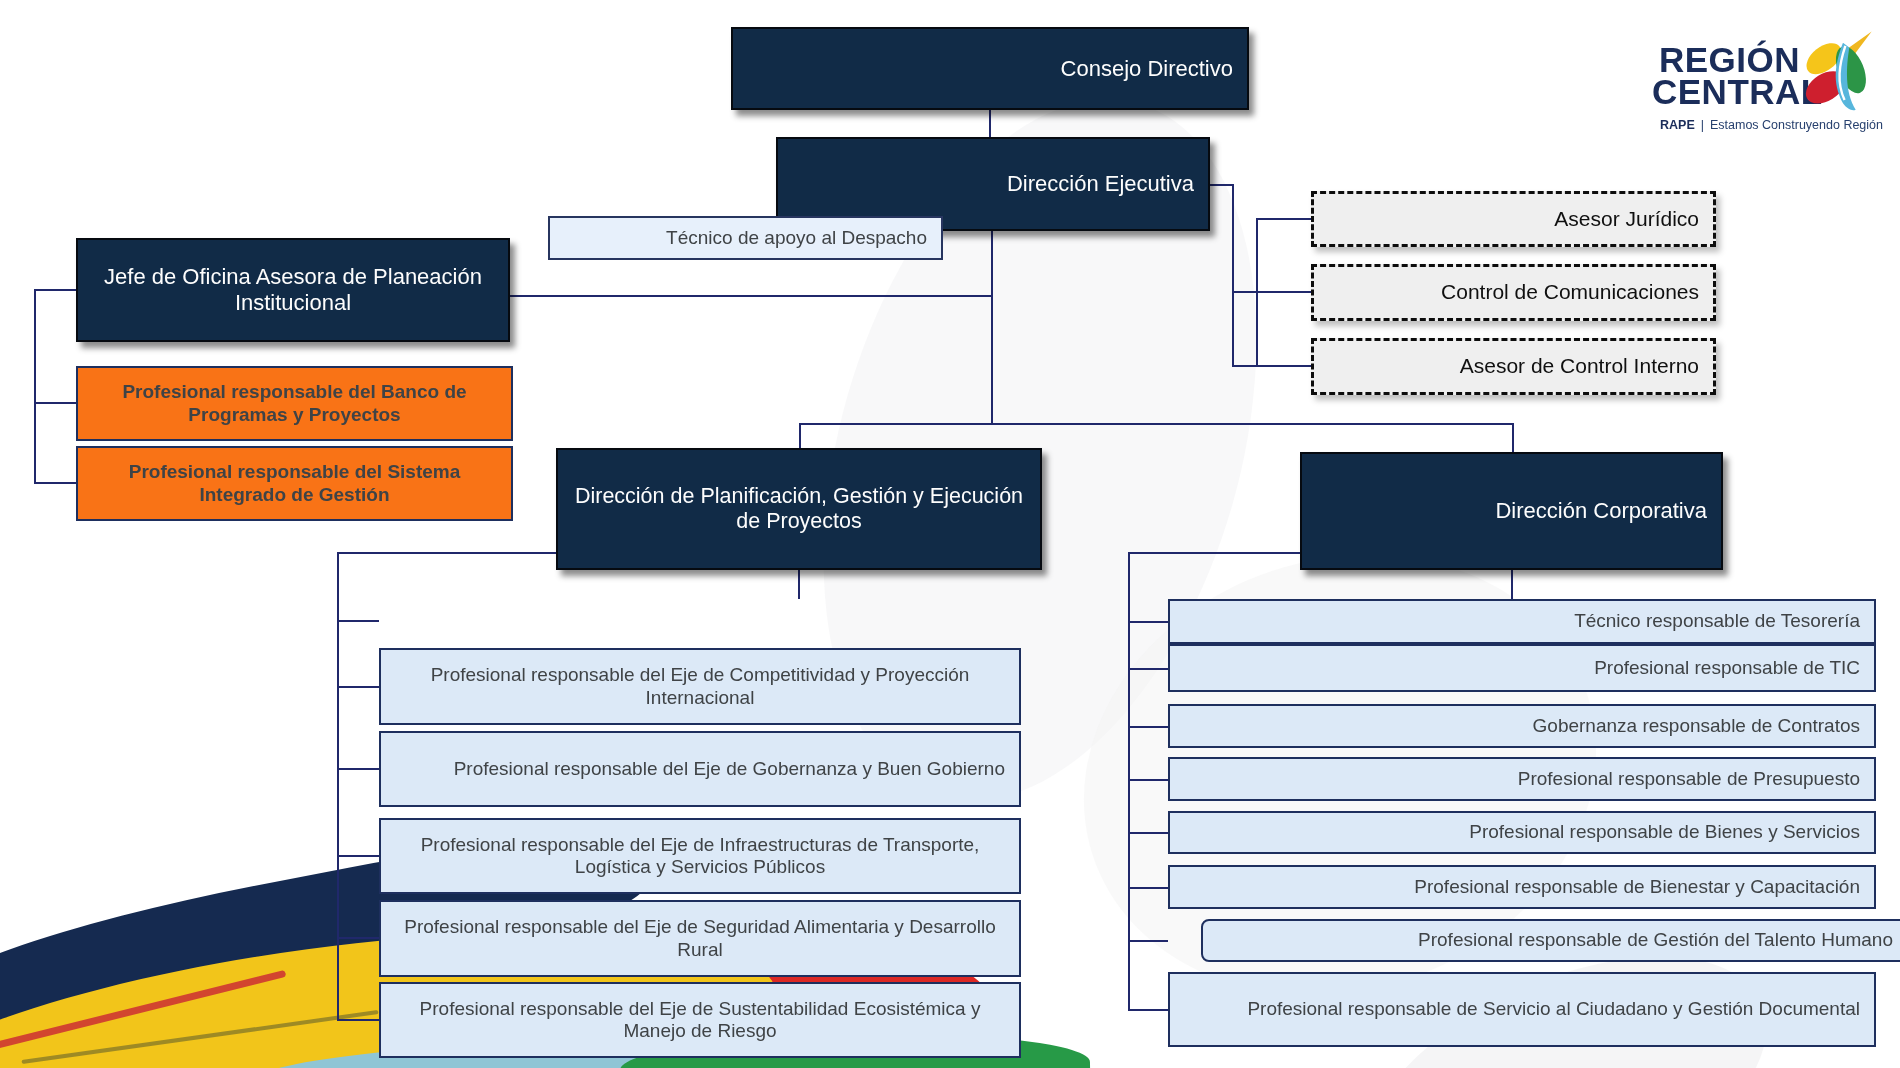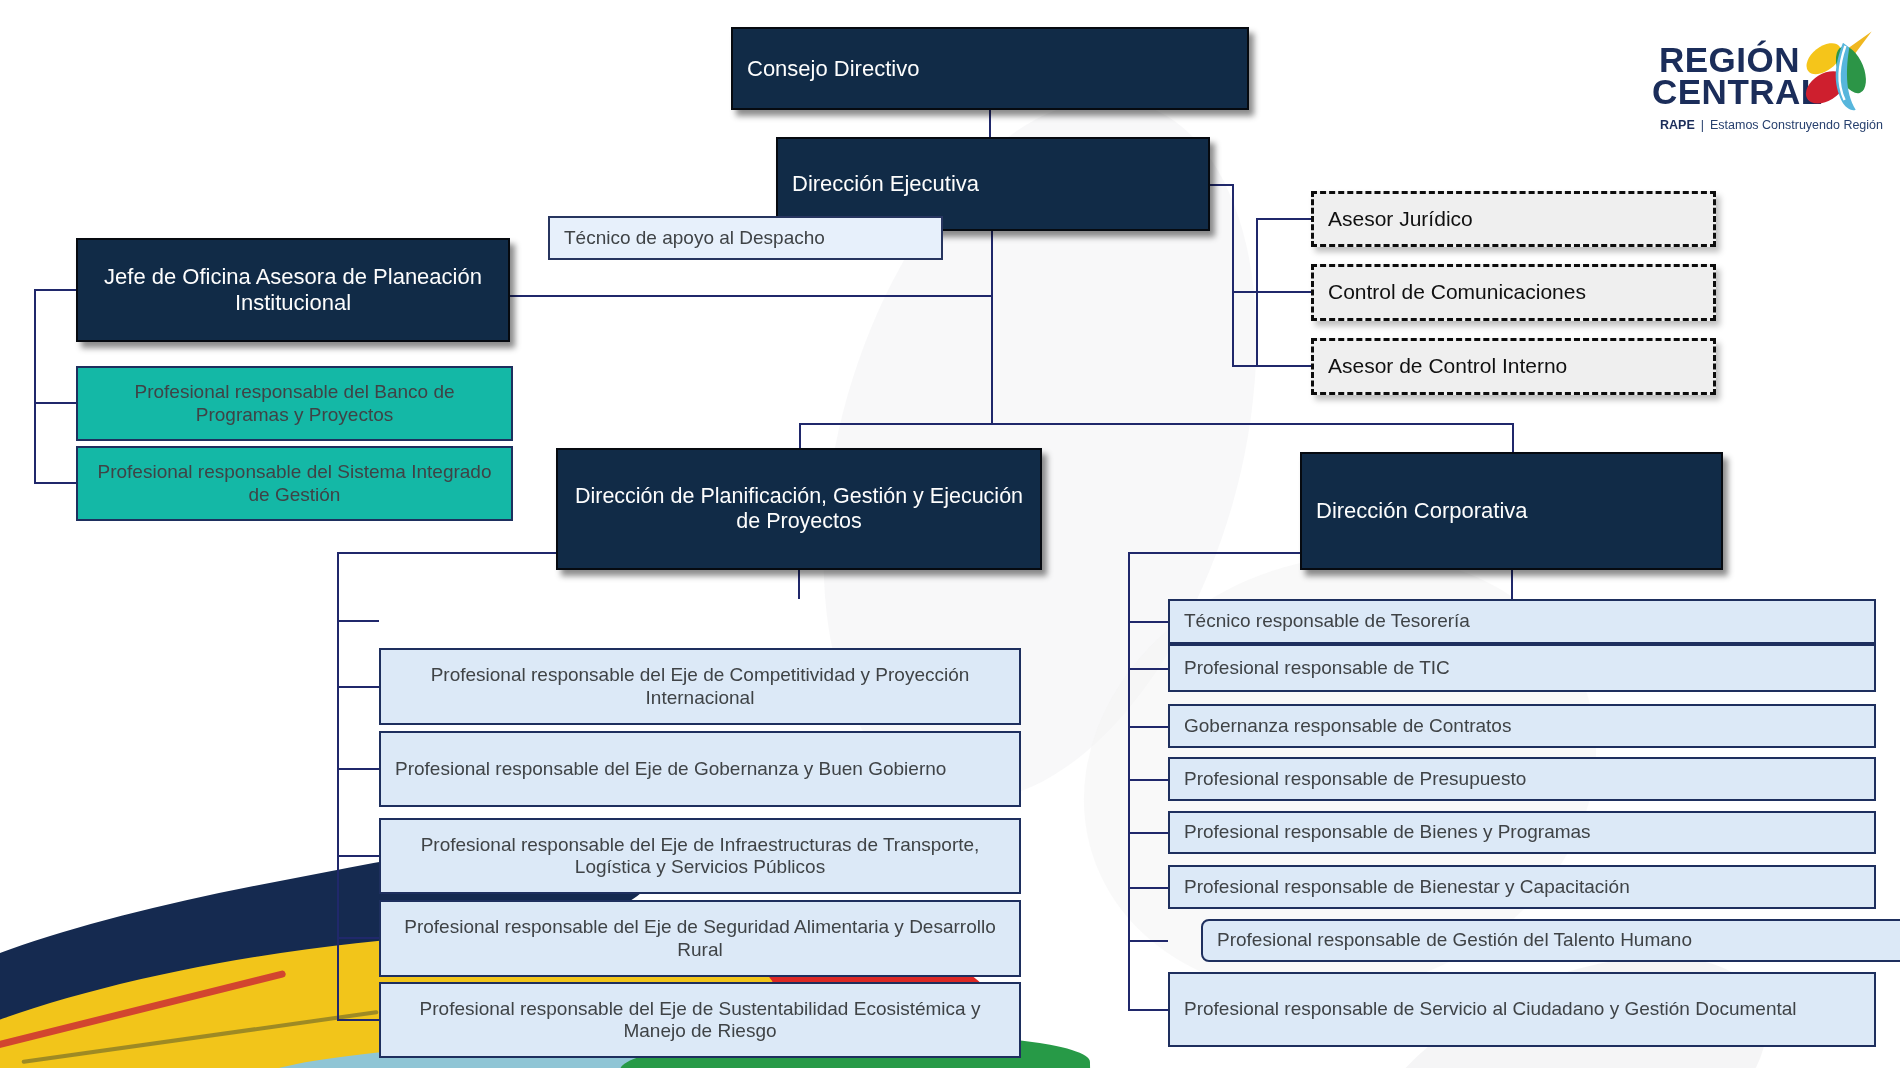--- a/index.html
+++ b/index.html
@@ -8,35 +8,36 @@
     background:#ffffff;
     font-family:"Liberation Sans", sans-serif;
   }
   .stage{position:absolute;inset:0;}
   
   .wm{position:absolute;background:#f3f3f4;border-radius:50%;z-index:0;}
   
   .ln{position:absolute;background:#20286b;z-index:1;}
   
   .box{
-    position:absolute;display:flex;align-items:center;justify-content:flex-start;
+    position:absolute;display:flex;align-items:center;justify-content:flex-end;
     text-align:center;z-index:2;box-sizing:border-box;line-height:1.18;
   }
   .dark{
     background:#112b47;color:#fdfdfd;border:2px solid #060a10;
     box-shadow:5px 6px 6px rgba(0,0,0,0.45);
     font-size:22px;
   }
   .lightblue{
     background:#dce9f7;color:#3f4346;border:2px solid #1e2f5e;
     font-size:19px;
   }
   .lightblue2{
-    background:#14b8a6;color:#3f4346;border:2px solid #1e2f5e;
+    background:#f97316;color:#3f4346;border:2px solid #1e2f5e;
     font-size:19px;
+    font-weight:bold;
   }
   .despacho{
     background:#e7f0fb;color:#3f4346;border:2px solid #27355f;
     font-size:19px;z-index:3;
   }
   .asesor{
     background:#efefef;color:#101010;border:3px dashed #0d0d0d;
     box-shadow:4px 5px 6px rgba(0,0,0,0.25);
     font-size:21px;
   }
@@ -182,21 +183,21 @@
   <div class="box lightblue pad" style="left:1168px;top:644px;width:708px;height:48px;">
     <span>Profesional responsable de TIC</span>
   </div>
   <div class="box lightblue pad" style="left:1168px;top:704px;width:708px;height:44px;">
     <span>Gobernanza responsable de Contratos</span>
   </div>
   <div class="box lightblue pad" style="left:1168px;top:757px;width:708px;height:44px;">
     <span>Profesional responsable de Presupuesto</span>
   </div>
   <div class="box lightblue pad" style="left:1168px;top:811px;width:708px;height:43px;">
-    <span>Profesional responsable de Bienes y Programas</span>
+    <span>Profesional responsable de Bienes y Servicios</span>
   </div>
   <div class="box lightblue pad" style="left:1168px;top:865px;width:708px;height:44px;">
     <span>Profesional responsable de Bienestar y Capacitación</span>
   </div>
   <div class="box lightblue pad" style="left:1201px;top:919px;width:708px;height:43px;border-radius:8px;">
     <span>Profesional responsable de Gestión del Talento Humano</span>
   </div>
   <div class="box lightblue pad" style="left:1168px;top:972px;width:708px;height:75px;">
     <span>Profesional responsable de Servicio al Ciudadano y Gestión Documental</span>
   </div>

